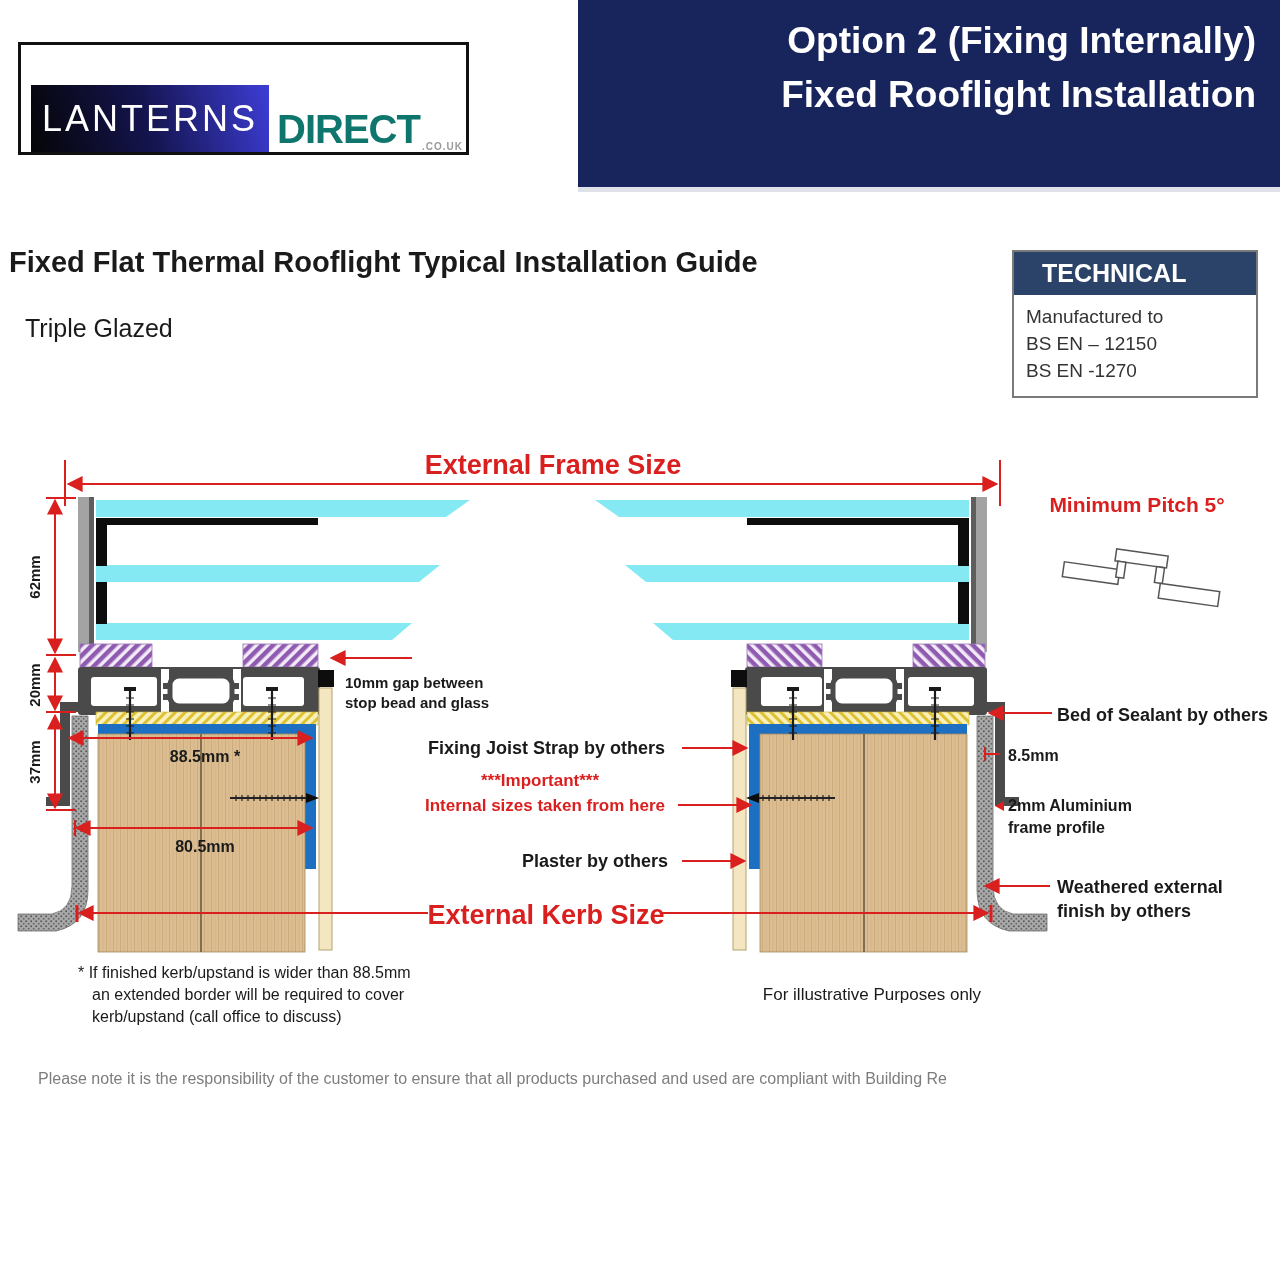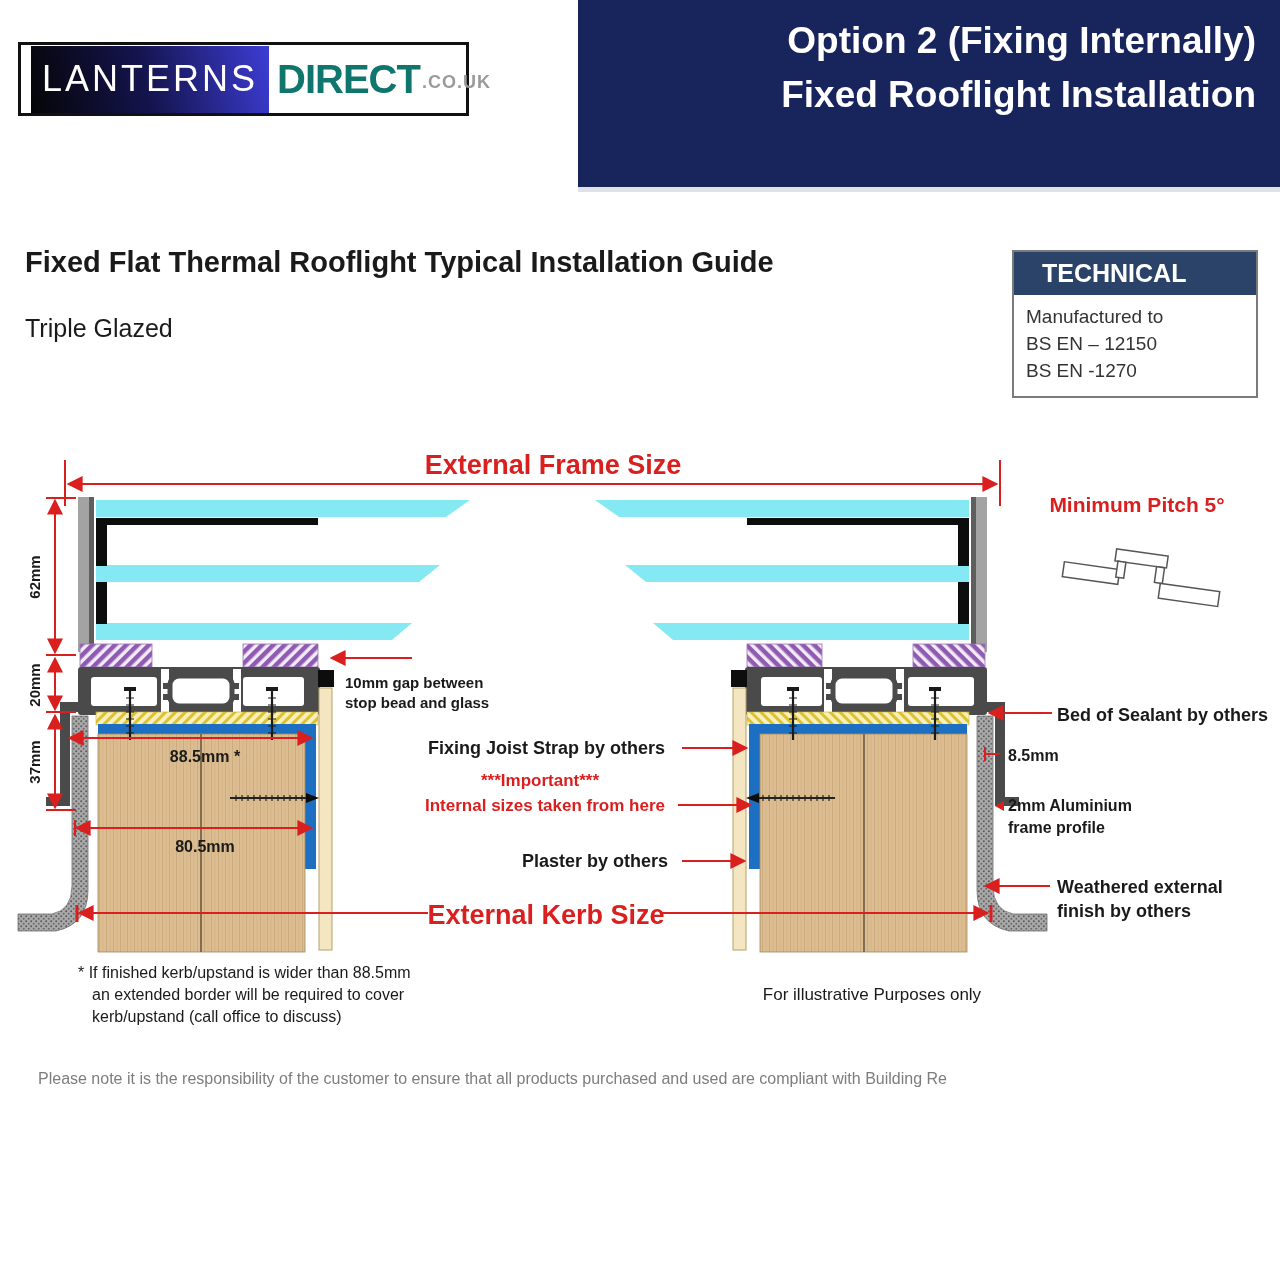--- a/index.html
+++ b/index.html
@@ -1,32 +1,32 @@
 <!DOCTYPE html>
 <html><head>
 <meta charset="utf-8">
 <style>
   html,body{margin:0;padding:0;background:#fff;width:1280px;height:1280px;position:relative;
     font-family:"Liberation Sans",sans-serif;overflow:hidden;}
   
-  .logo-box{position:absolute;left:18px;top:42px;width:451px;height:74px;border:3px solid #111;
-    background:#fff;display:flex;align-items:center;box-sizing:border-box;}
+  .logo-box{position:absolute;left:18px;top:42px;width:451px;height:113px;border:3px solid #111;
+    background:#fff;display:flex;align-items:flex-end;box-sizing:border-box;}
   .logo-grad{margin-left:10px;height:67px;flex:0 0 238px;
     background:linear-gradient(75deg,#050507 0%,#14144e 48%,#3d3dd6 100%);
     color:#fff;display:flex;align-items:center;justify-content:center;
     font-size:36px;letter-spacing:3px;font-weight:400;}
   .logo-direct{font-size:40px;font-weight:bold;color:#0f766e;margin-left:8px;letter-spacing:-1px;}
-  .logo-tld{font-size:18px;font-weight:bold;color:#9a9a9a;margin-top:7px;margin-left:2px;letter-spacing:1px;}
+  .logo-tld{font-size:10px;font-weight:bold;color:#9a9a9a;margin-top:7px;margin-left:2px;letter-spacing:1px;}
   
   .banner{position:absolute;left:578px;top:0;width:702px;height:192px;background:#18245c;
     border-bottom:5px solid #dfe2e8;color:#fff;text-align:right;box-sizing:border-box;
     padding:14px 24px 0 0;}
   .banner div{font-size:37px;font-weight:bold;line-height:54px;margin-left:44px;}
   
-  .heading{position:absolute;left:25px;top:246px;font-size:29px;font-weight:bold;color:#1a1a1a;}
+  .heading{position:absolute;left:9px;top:246px;font-size:29px;font-weight:bold;color:#1a1a1a;}
   .subheading{position:absolute;left:25px;top:306px;font-size:25px;color:#1a1a1a;margin-top:8px;}
   
   .tech{position:absolute;left:1012px;top:250px;width:246px;border:2px solid #7a7a7a;
     background:#fff;box-sizing:border-box;}
   .tech-head{background:#2b4368;color:#fff;font-size:25px;font-weight:bold;
     padding:7px 0 7px 28px;}
   .tech-body{padding:8px 12px 12px 12px;font-size:19px;color:#333;line-height:27px;}
   
   #diagram{position:absolute;left:0;top:440px;width:1280px;height:640px;}
   #diagram text{font-family:"Liberation Sans",sans-serif;}

